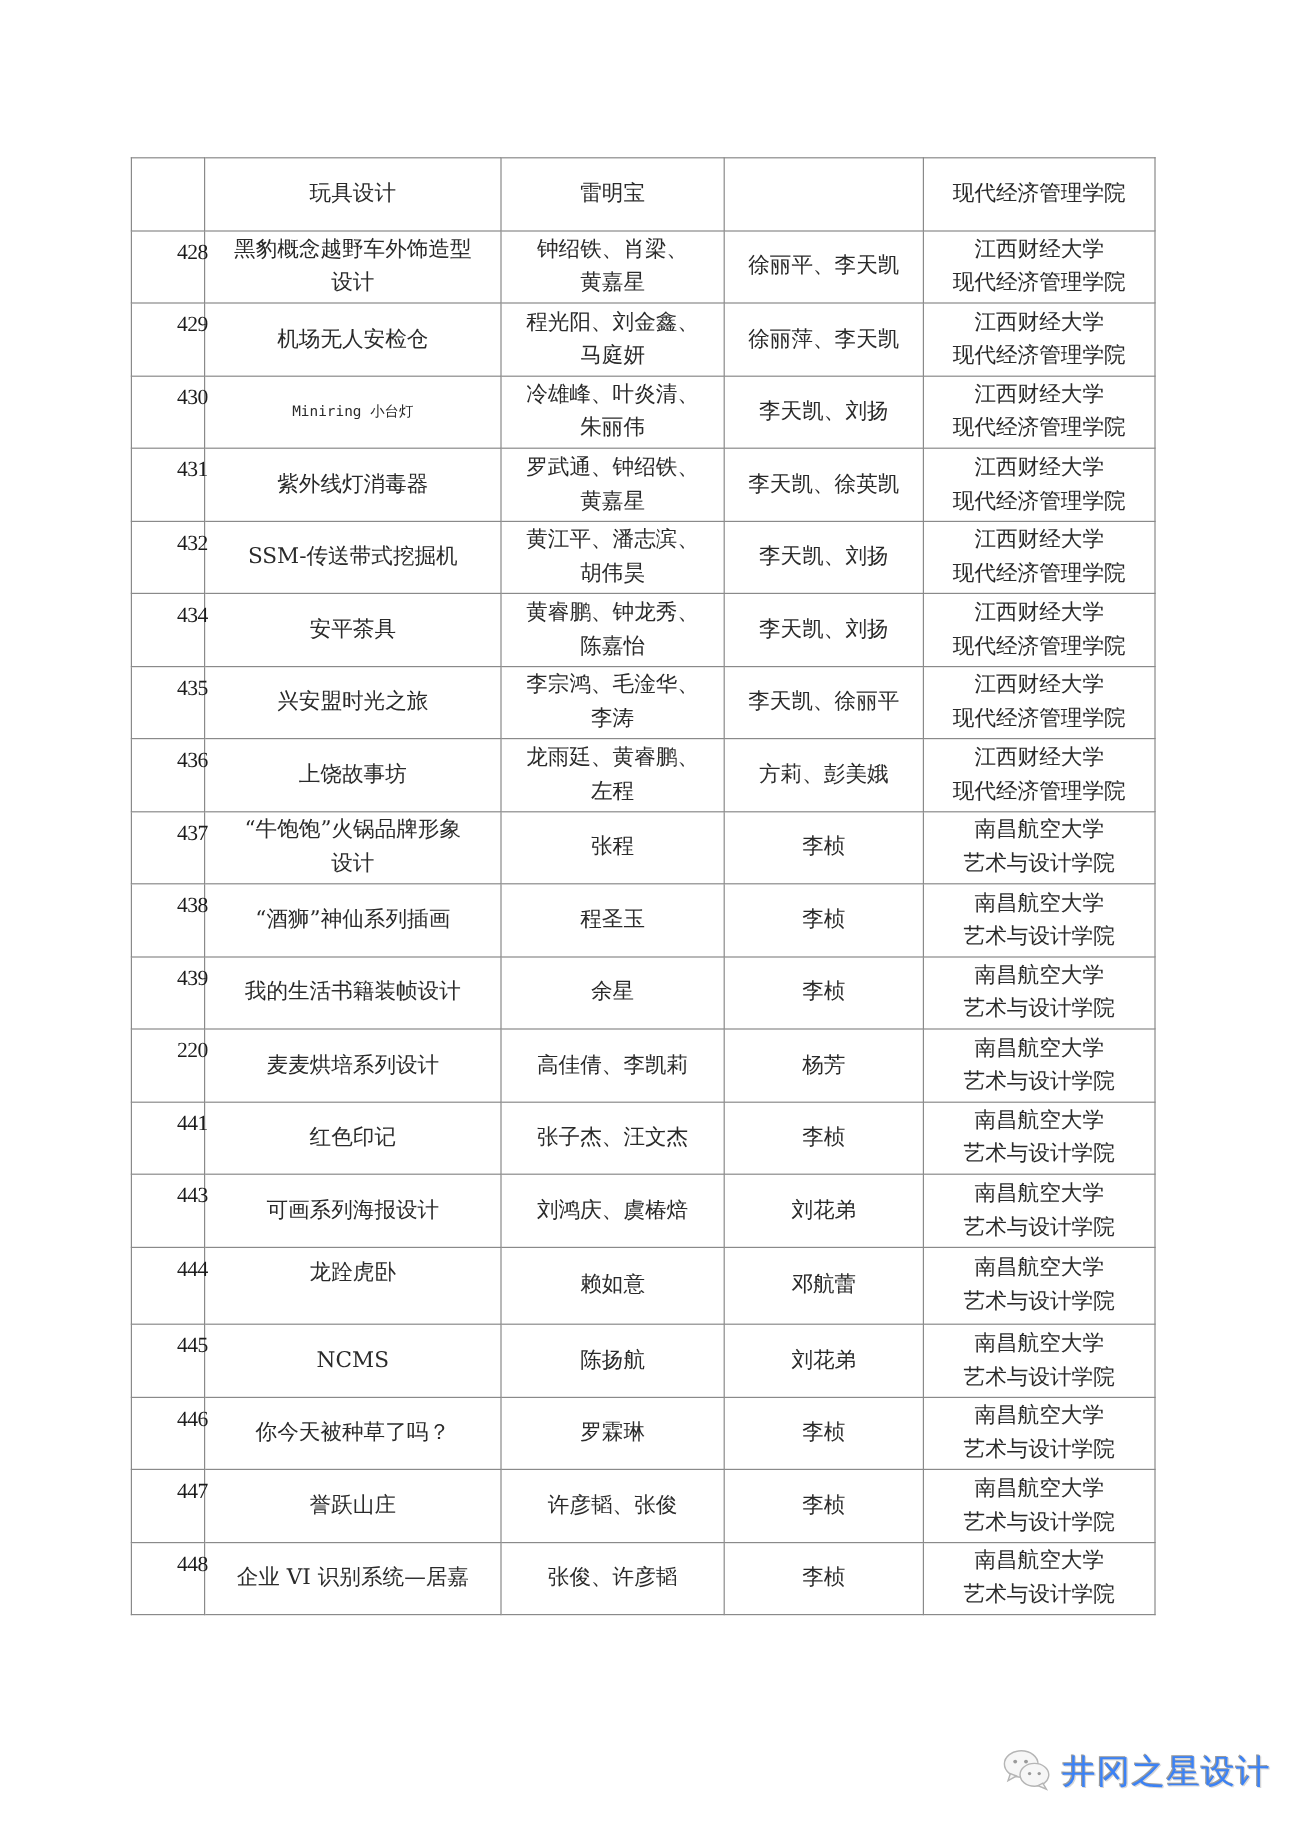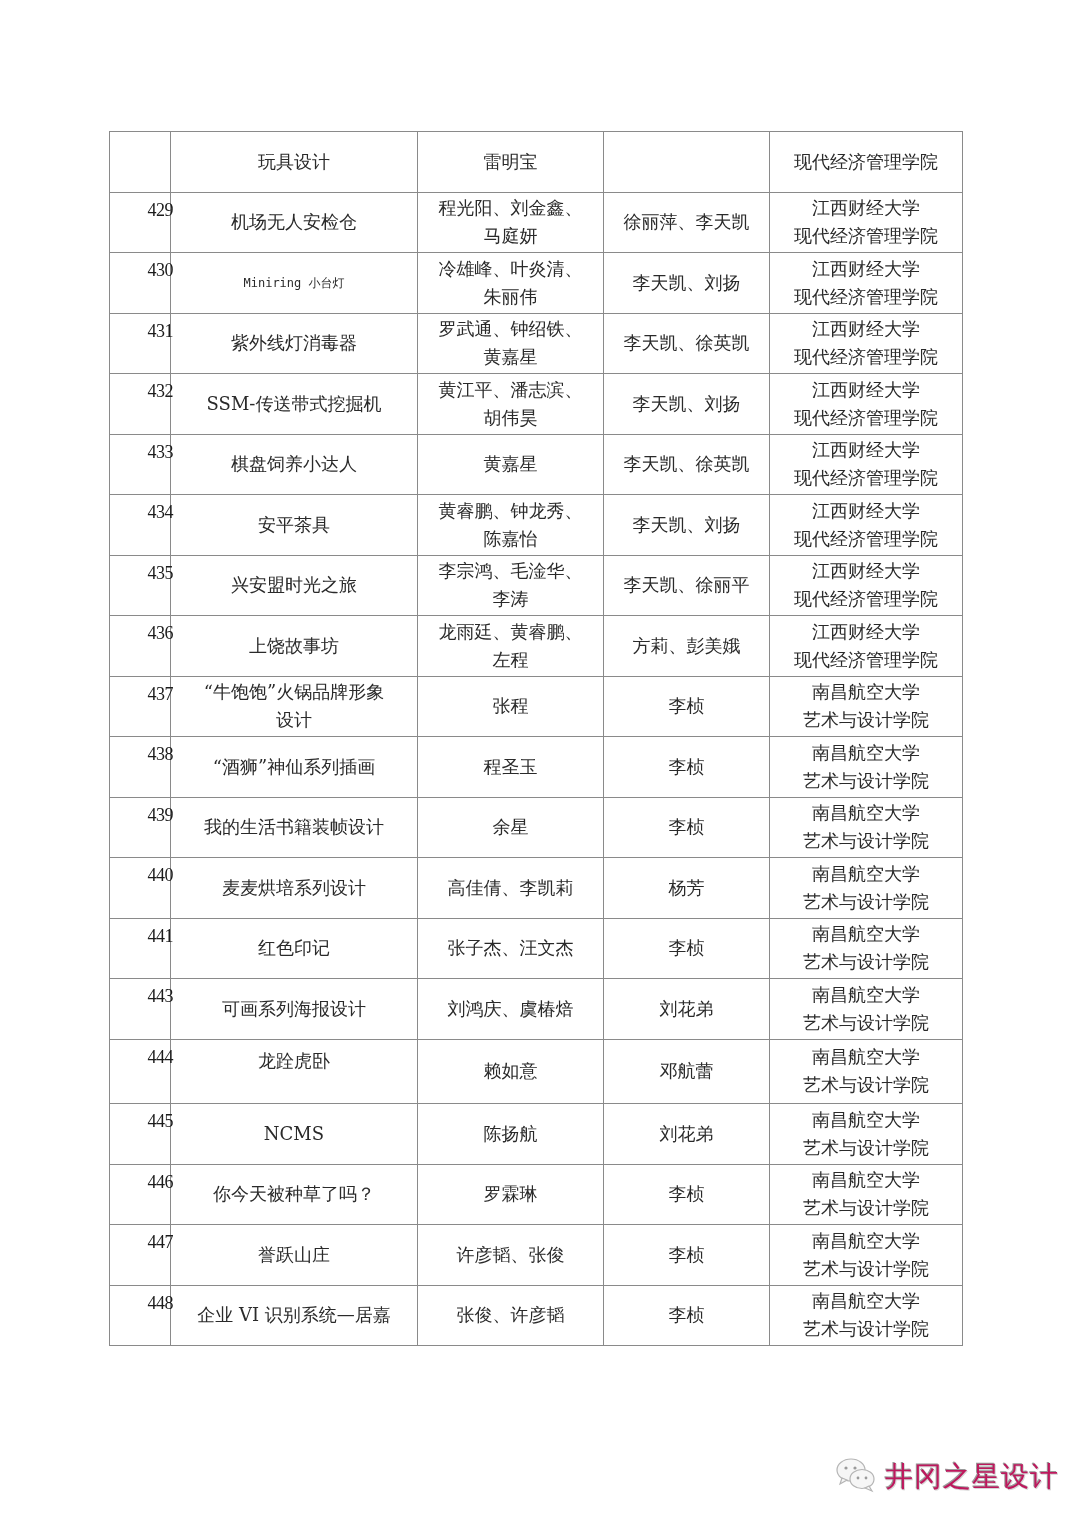--- a/index.html
+++ b/index.html
@@ -30,21 +30,21 @@
   td.num span { position:relative; right:-3px; }
   td.title.top { vertical-align:top; padding-top:7px; }
   .mono { font-family: "DejaVu Sans Mono", "Liberation Mono", monospace; font-size:12px; }
   .cell { display:block; }
   .header-row td { height:55px; vertical-align:top; padding-top:2px; }
   .watermark {
     position:absolute; left:835px; top:1457px; display:flex; align-items:center; gap:8px;
   }
   .wm-text {
     font-family: "DejaVu Sans", "Liberation Sans", sans-serif;
-    font-size:28px; color:#be185d; letter-spacing:1px;
+    font-size:28px; color:#3b82f6; letter-spacing:1px;
     text-shadow: -1px -1px 0 #9a9a9a, 1px 1px 0 #d6d6d6, 0 0 1px #777;
   }
 </style>
 </head>
 <body>
 
 <div class="page">
   <table class="awards">
     <colgroup>
       <col style="width:61px">
@@ -54,20 +54,36 @@
       <col style="width:193px">
     </colgroup>
     <tbody id="tbody">
       <tr class="header-row">
         <td class="num"><span></span></td>
         <td><span>玩具设计</span></td>
         <td><span>雷明宝</span></td>
         <td><span></span></td>
         <td><span>现代经济管理学院</span></td>
       </tr>
+    <tr>
+          <td class="num"><span>428</span></td>
+          <td class="title">
+            <span class="cell">黑豹概念越野车外饰造型</span>
+            <span class="cell">设计</span>
+          </td>
+          <td>
+            <span class="cell">钟绍铁、肖梁、</span>
+            <span class="cell">黄嘉星</span>
+          </td>
+          <td><span>徐丽平、李天凯</span></td>
+          <td>
+            <span class="cell">江西财经大学</span>
+            <span class="cell">现代经济管理学院</span>
+          </td>
+        </tr>
         <tr>
           <td class="num"><span>429</span></td>
           <td class="title">
             <span class="cell">机场无人安检仓</span>
           </td>
           <td>
             <span class="cell">程光阳、刘金鑫、</span>
             <span class="cell">马庭妍</span>
           </td>
           <td><span>徐丽萍、李天凯</span></td>
@@ -114,34 +130,20 @@
           <td>
             <span class="cell">黄江平、潘志滨、</span>
             <span class="cell">胡伟昊</span>
           </td>
           <td><span>李天凯、刘扬</span></td>
           <td>
             <span class="cell">江西财经大学</span>
             <span class="cell">现代经济管理学院</span>
           </td>
         </tr>
-        <tr class="dark-top">
-          <td class="num"><span>433</span></td>
-          <td class="title">
-            <span class="cell">棋盘饲养小达人</span>
-          </td>
-          <td>
-            <span class="cell">黄嘉星</span>
-          </td>
-          <td><span>李天凯、徐英凯</span></td>
-          <td>
-            <span class="cell">江西财经大学</span>
-            <span class="cell">现代经济管理学院</span>
-          </td>
-        </tr>
         <tr>
           <td class="num"><span>434</span></td>
           <td class="title">
             <span class="cell">安平茶具</span>
           </td>
           <td>
             <span class="cell">黄睿鹏、钟龙秀、</span>
             <span class="cell">陈嘉怡</span>
           </td>
           <td><span>李天凯、刘扬</span></td>
@@ -217,21 +219,21 @@
           <td>
             <span class="cell">余星</span>
           </td>
           <td><span>李桢</span></td>
           <td>
             <span class="cell">南昌航空大学</span>
             <span class="cell">艺术与设计学院</span>
           </td>
         </tr>
         <tr>
-          <td class="num"><span>440</span></td>
+          <td class="num"><span>220</span></td>
           <td class="title">
             <span class="cell">麦麦烘培系列设计</span>
           </td>
           <td>
             <span class="cell">高佳倩、李凯莉</span>
           </td>
           <td><span>杨芳</span></td>
           <td>
             <span class="cell">南昌航空大学</span>
             <span class="cell">艺术与设计学院</span>

